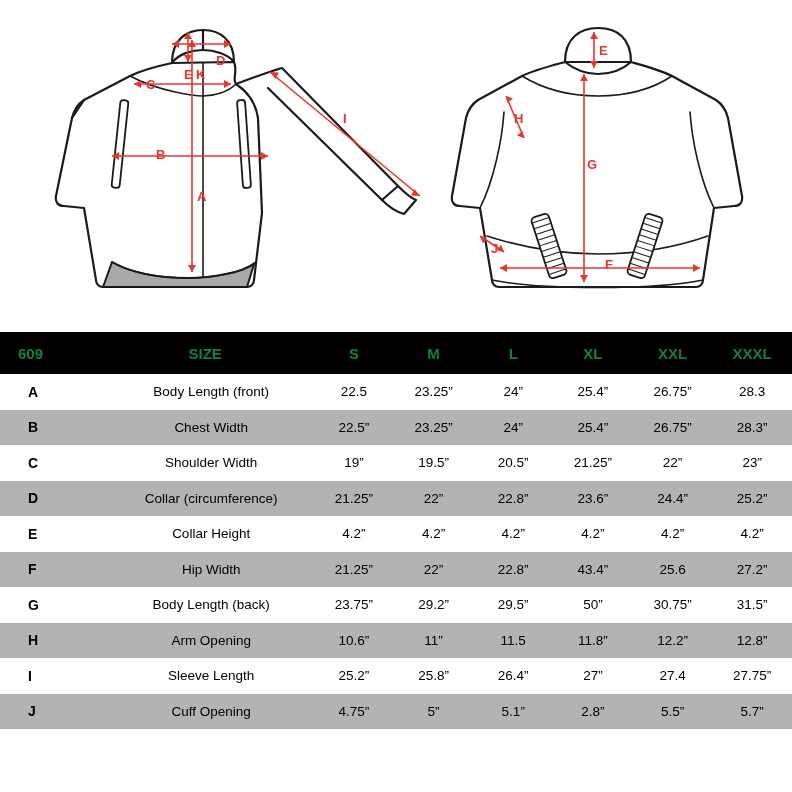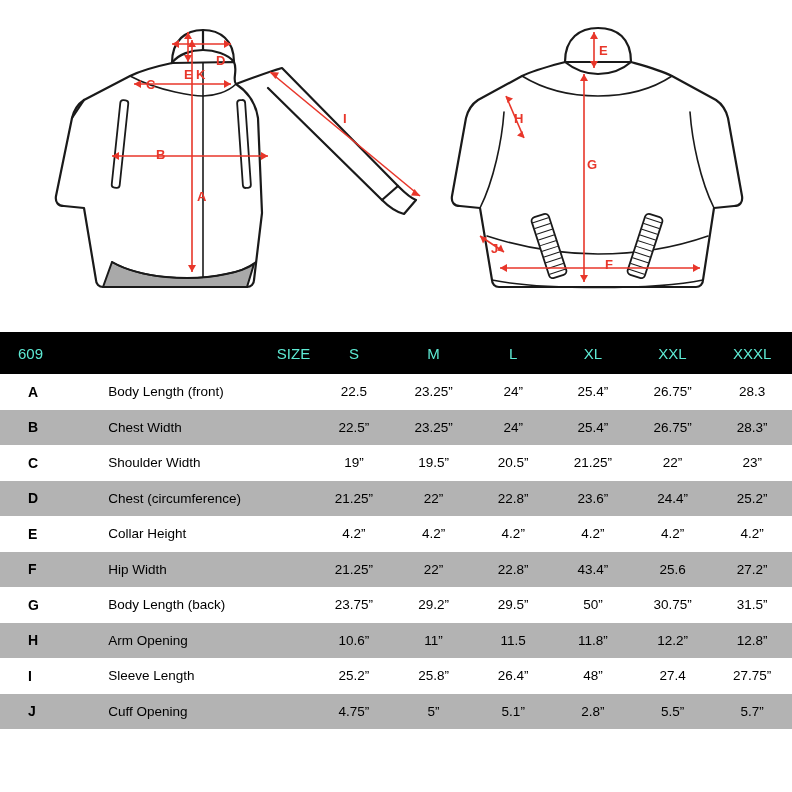--- a/index.html
+++ b/index.html
@@ -37,46 +37,46 @@
     border-collapse: collapse;
     table-layout: fixed;
     font-family: "Liberation Sans", sans-serif;
   }
   #size-table col.c-key   { width: 58px; }
   #size-table col.c-name  { width: 226px; }
   #size-table col.c-size  { width: 72px; }
 
   #size-table thead th {
     background: #000000;
-    color: #5eead4;
+    color: #15803d;
     height: 42px;
     font-size: 15px;
-    font-weight: normal;
+    font-weight: bold;
     text-align: center;
-    padding: 4px;
+    padding: 12px;
   }
   #size-table thead th.key-head { text-align: left; padding-left: 18px; font-size:15px; }
-  #size-table thead th.name-head { text-align: right; padding-left: 44px; }
+  #size-table thead th.name-head { text-align: center; padding-left: 44px; }
 
   #size-table tbody td {
     height: 35.5px;
     font-size: 13.5px;
     color: #000000;
     text-align: center;
     padding: 0;
     vertical-align: middle;
   }
   #size-table tbody td.key {
     font-weight: bold;
     text-align: left;
     padding-left: 28px;
     font-size: 14px;
   }
   #size-table tbody td.name {
-    text-align: left;
+    text-align: center;
     padding-left: 44px;
     font-size: 13.5px;
   }
   #size-table tbody tr.odd  td { background: #ffffff; }
   #size-table tbody tr.even td { background: #b3b3b3; }
 </style>
 </head>
 <body>
 
 <div id="illustration">
@@ -305,21 +305,21 @@
       <td class="name">Shoulder Width</td>
       <td>19”</td>
       <td>19.5”</td>
       <td>20.5”</td>
       <td>21.25”</td>
       <td>22”</td>
       <td>23”</td>
     </tr>
     <tr class="even">
       <td class="key">D</td>
-      <td class="name">Chest (circumference)</td>
+      <td class="name">Collar (circumference)</td>
       <td>21.25”</td>
       <td>22”</td>
       <td>22.8”</td>
       <td>23.6”</td>
       <td>24.4”</td>
       <td>25.2”</td>
     </tr>
     <tr class="odd">
       <td class="key">E</td>
       <td class="name">Collar Height</td>
@@ -359,21 +359,21 @@
       <td>11.8”</td>
       <td>12.2”</td>
       <td>12.8”</td>
     </tr>
     <tr class="odd">
       <td class="key">I</td>
       <td class="name">Sleeve Length</td>
       <td>25.2”</td>
       <td>25.8”</td>
       <td>26.4”</td>
-      <td>48”</td>
+      <td>27”</td>
       <td>27.4</td>
       <td>27.75”</td>
     </tr>
     <tr class="even">
       <td class="key">J</td>
       <td class="name">Cuff Opening</td>
       <td>4.75”</td>
       <td>5”</td>
       <td>5.1”</td>
       <td>2.8”</td>

